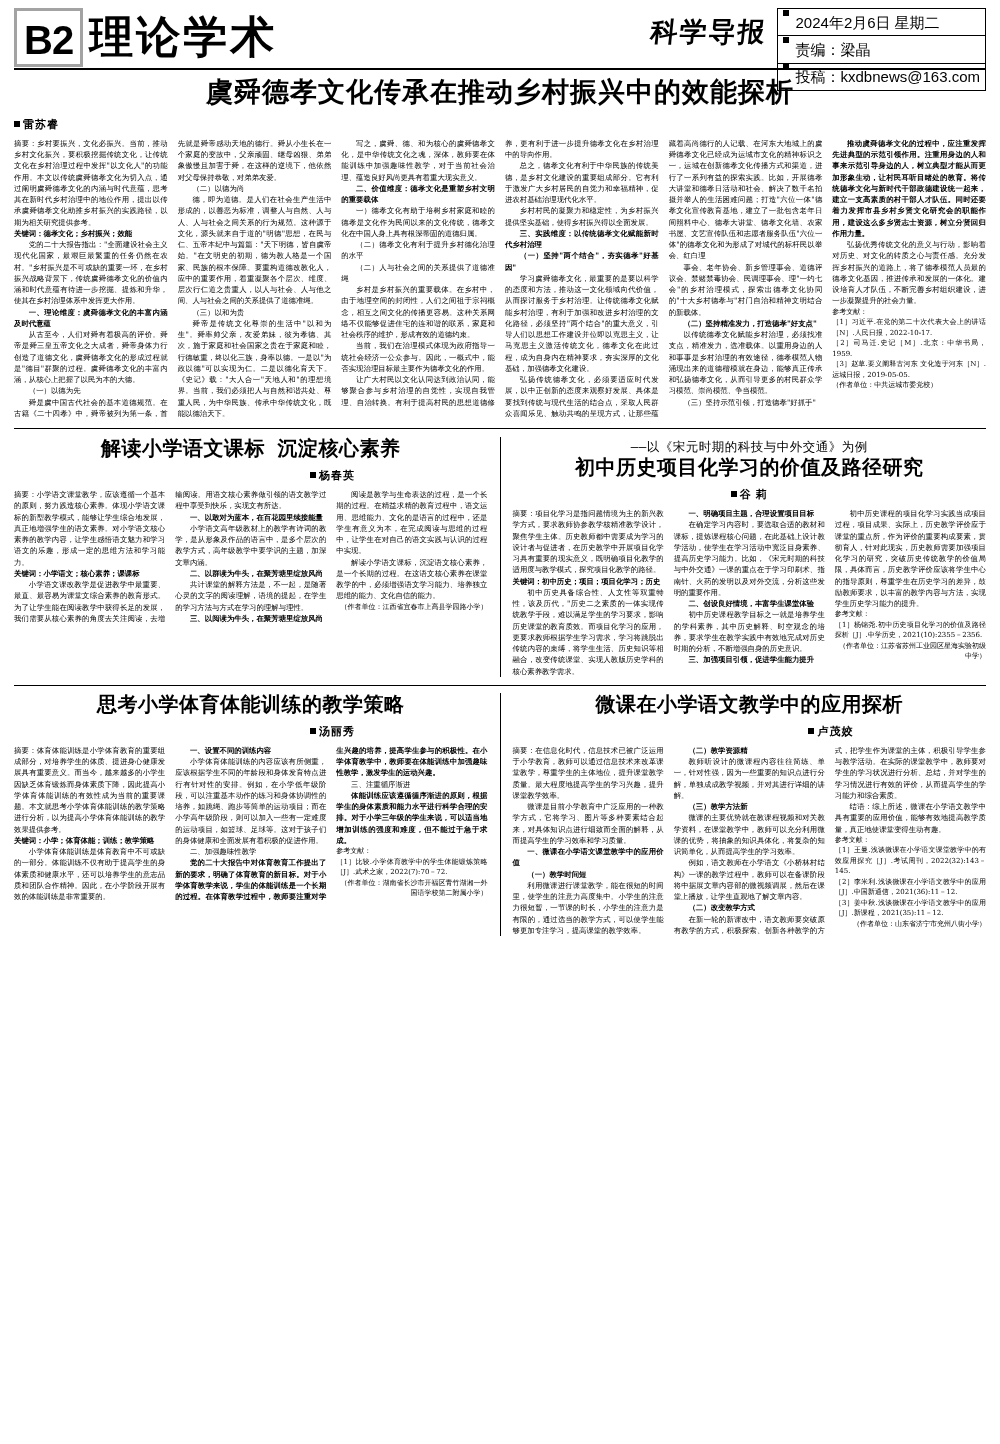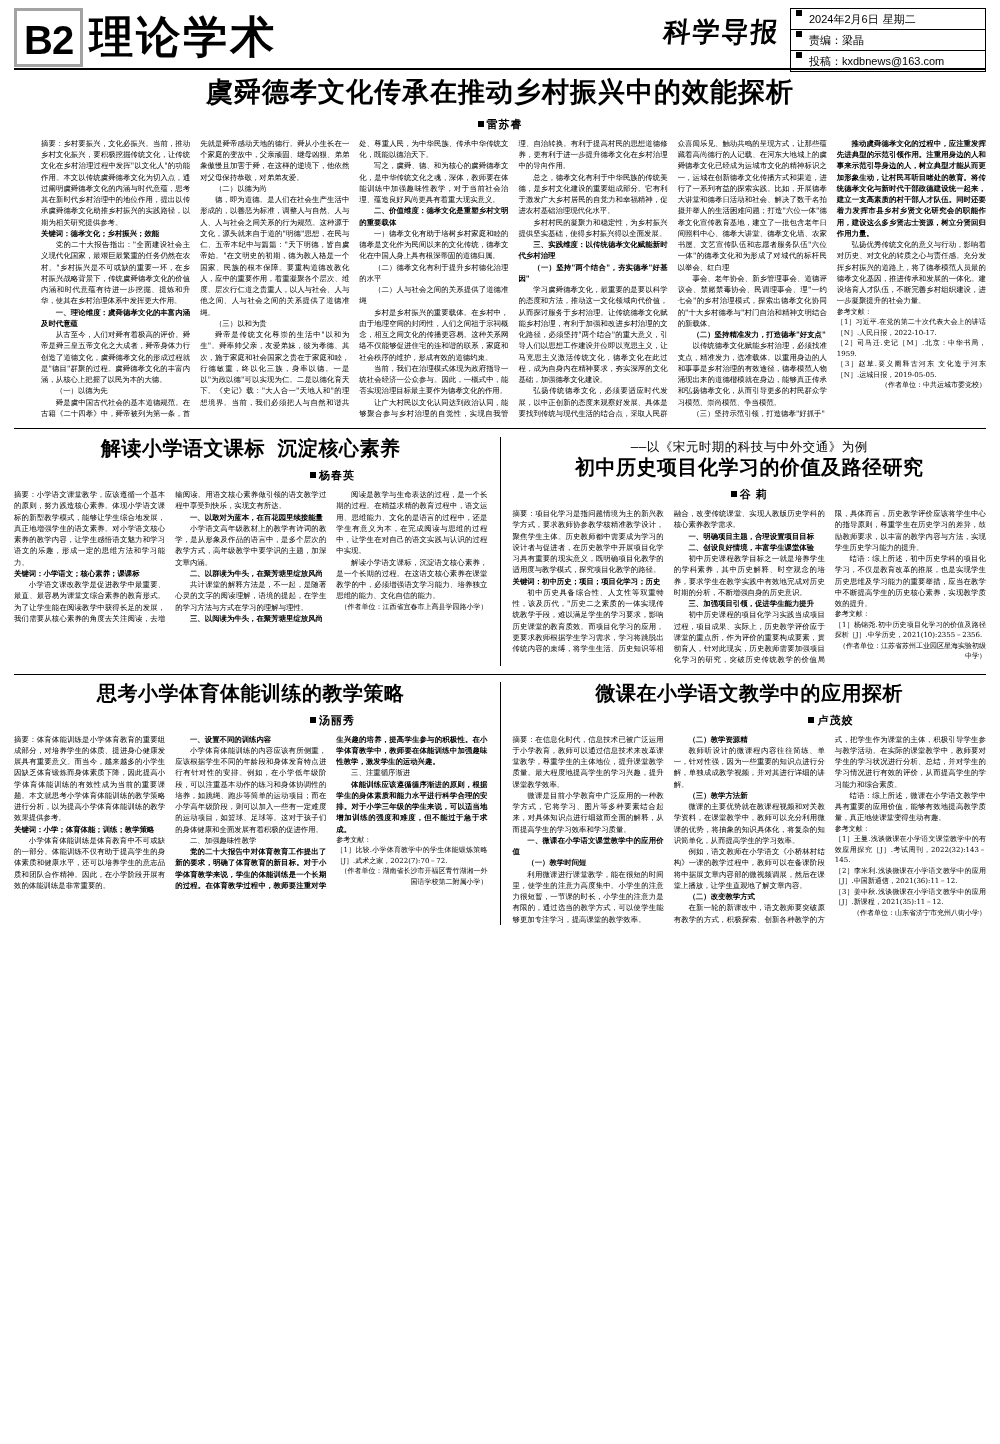--- a/index.html
+++ b/index.html
@@ -34,38 +34,38 @@
     padding-bottom: 2px;
   }
   .mast-right { display: flex; align-items: flex-start; gap: 10px; }
   .mast-logo {
     font-size: 27px; font-weight: bold; letter-spacing: 2px;
     font-family: "DejaVu Serif", serif;
     transform: skewX(-6deg);
     padding-top: 6px;
   }
   .mast-meta {
-    border: 1px solid #000; font-size: 11px; line-height: 1.55;
+    border: 1px solid #000; font-size: 15px; line-height: 1.55;
     font-family: "Liberation Sans", sans-serif;
     min-width: 196px;
   }
   .mast-meta-row { padding: 1.5px 5px; display: flex; gap: 4px; }
   .mast-meta-row + .mast-meta-row { border-top: 1px solid #000; }
   .sq { display: inline-block; width: 6px; height: 6px; background: #000; margin-right: 3px; position: relative; top: -1px; }
 
   
   .headline {
     text-align: center; font-weight: bold;
     font-family: Liberation Mono, monospace;
   }
   .h-main { font-size: 27px; letter-spacing: 1px; line-height: 1.25; }
   .h-mid  { font-size: 20px; letter-spacing: 0.5px; line-height: 1.3; }
   .h-sub  { font-size: 12.5px; text-align: center; font-weight: normal; margin-top: 2px; letter-spacing: 0.5px;}
   .byline {
-    text-align: center; font-size: 11px; font-weight: bold;
+    font-size: 11px; font-weight: bold;
     font-family: "Liberation Sans", sans-serif;
     margin: 5px 0 6px 0; letter-spacing: 1px;
   }
   .byline .sq { width: 6px; height: 6px; }
   .byline-right { text-align: right; padding-right: 28%; }
 
   .cols { column-gap: 10px; column-rule: none; }
   .body-txt {
     font-size: 7.4px; line-height: 1.52; text-align: justify;
     font-family: "DejaVu Serif", serif;
@@ -73,21 +73,21 @@
   }
   .body-txt p { margin: 0 0 0 0; text-indent: 2em; }
   .body-txt p.noind { text-indent: 0; }
   .sec-h { font-weight: bold; text-indent: 0; }
 
   
   .hr-thick { border: 0; border-top: 1.6px solid #000; margin: 9px 0 8px 0; }
   .hr-thin { border: 0; border-top: 0.8px solid #000; margin: 8px 0 7px 0; }
 
   
-  .art-top .cols { column-count: 6; margin-left: 27px; }
+  .art-top .cols { column-count: 6; }
   
   .mid-row { display: flex; gap: 12px; }
   .mid-left { width: 485px; }
   .mid-right { width: 485px; }
   .sep-v { width: 0; border-left: 0.9px solid #000; }
 
   .art-3col .cols { column-count: 3; }
 
   .refs { font-size: 7px; line-height: 1.5; }
 
@@ -157,21 +157,21 @@
       <p>事会、老年协会、新乡管理事会、道德评议会、禁赌禁毒协会、民调理事会、理"一约七会"的乡村治理模式，探索出德孝文化协同的"十大乡村德孝与"村门自治和精神文明结合的新载体。</p>
       <p class="sec-h">（二）坚持精准发力，打造德孝"好支点"</p>
       <p>以传统德孝文化赋能乡村治理，必须找准支点，精准发力，选准载体。以重用身边的人和事事是乡村治理的有效途径，德孝模范人物涌现出来的道德楷模就在身边，能够真正传承和弘扬德孝文化，从而引导更多的村民群众学习模范、崇尚模范、争当模范。</p>
       <p>（三）坚持示范引领，打造德孝"好抓手"</p>
       <p class="sec-h">推动虞舜德孝文化的过程中，应注重发挥先进典型的示范引领作用。注重用身边的人和事来示范引导身边的人，树立典型才能从而更加形象生动，让村民耳听目睹处的教育。将传统德孝文化与新时代干部政德建设统一起来，建立一支高素质的村干部人才队伍。同时还要着力发挥市县乡村乡贤文化研究会的职能作用，建设这么多乡贤志士资源，树立分贤回归作用力量。</p>
       <p>弘扬优秀传统文化的意义与行动，影响着对历史、对文化的转质之心与责任感。充分发挥乡村振兴的道路上，将了德孝模范人员最的德孝文化基因，推进传承和发展的一体化。建设培育人才队伍，不断完善乡村组织建设，进一步凝聚提升的社会力量。</p>
       <p class="noind refs">参考文献：</p>
       <p class="noind refs">［1］习近平.在党的第二十次代表大会上的讲话［N］.人民日报，2022-10-17.</p>
       <p class="noind refs">［2］司马迁.史记［M］.北京：中华书局，1959.</p>
       <p class="noind refs">［3］赵草.要义阐释古河东 文化造于河东［N］.运城日报，2019-05-05.</p>
-      <p class="noind refs" style="text-align:right">（作者单位：中共运城市委党校）</p>
+      <p class="noind refs" style="text-align:left">（作者单位：中共运城市委党校）</p>
     </div>
   </div>
 
   <hr class="hr-thick">
 
   <div class="mid-row">
 
     <div class="mid-left art-3col">
       <div class="headline h-mid">解读小学语文课标 沉淀核心素养</div>
       <div class="byline byline-right">
@@ -198,25 +198,25 @@
       <div class="headline h-sub">——以《宋元时期的科技与中外交通》为例</div>
       <div class="headline h-mid">初中历史项目化学习的价值及路径研究</div>
       <div class="byline" style="text-align:center">
         <span class="sq"></span><span>谷 莉</span>
       </div>
       <div class="cols body-txt">
         <p class="noind">摘要：项目化学习是指问题情境为主的新兴教学方式，要求教师协参教学核精准教学设计，聚焦学生主体。历史教师都中需要成为学习的设计者与促进者，在历史教学中开展项目化学习具有重要的现实意义，既明确项目化教学的适用度与教学模式，探究项目化教学的路径。</p>
         <p class="noind kw">关键词：初中历史；项目；项目化学习；历史</p>
         <p>初中历史具备综合性、人文性等双重特性，该及历代，"历史二之素质的一体实现传统教学手段，难以满足学生的学习要求，影响历史课堂的教育质效。而项目化学习的应用，更要求教师根据学生学习需求，学习将跳脱出传统内容的束缚，将学生生活、历史知识等相融合，改变传统课堂、实现人教版历史学科的核心素养教学需求。</p>
         <p class="sec-h">一、明确项目主题，合理设置项目目标</p>
+        <p>在确定学习内容时，要选取合适的教材和课标，提炼课程核心问题，在此基础上设计教学活动，使学生在学习活动中宽泛目身素养、提高历史学习能力。比如，《宋元时期的科技与中外交通》一课的重点在于学习印刷术、指南针、火药的发明以及对外交流，分析这些发明的重要作用。</p>
         <p class="sec-h">二、创设良好情境，丰富学生课堂体验</p>
         <p>初中历史课程教学目标之一就是培养学生的学科素养，其中历史解释、时空观念的培养，要求学生在教学实践中有效地完成对历史时期的分析，不断增强自身的历史意识。</p>
         <p class="sec-h">三、加强项目引领，促进学生能力提升</p>
         <p>初中历史课程的项目化学习实践当成项目过程，项目成果、实际上，历史教学评价应于课堂的重点所，作为评价的重要构成要素，贯彻育人，针对此现实，历史教师需要加强项目化学习的研究，突破历史传统教学的价值局限，具体而言，历史教学评价应该将学生中心的指导原则，尊重学生在历史学习的差异，鼓励教师要求，以丰富的教学内容与方法，实现学生历史学习能力的提升。</p>
-        <p>结语：综上所述，初中历史学科的项目化学习，不仅是教育改革的推展，也是实现学生历史思维及学习能力的重要举措，应当在教学中不断提高学生的历史核心素养，实现教学质效的提升。</p>
         <p class="noind refs">参考文献：</p>
         <p class="noind refs">［1］杨锦尧.初中历史项目化学习的价值及路径探析［J］.中学历史，2021(10):2355－2356.</p>
         <p class="noind refs" style="text-align:right">（作者单位：江苏省苏州工业园区星海实验初级中学）</p>
       </div>
     </div>
   </div>
 
   <hr class="hr-thin">
 
   <div class="mid-row">

